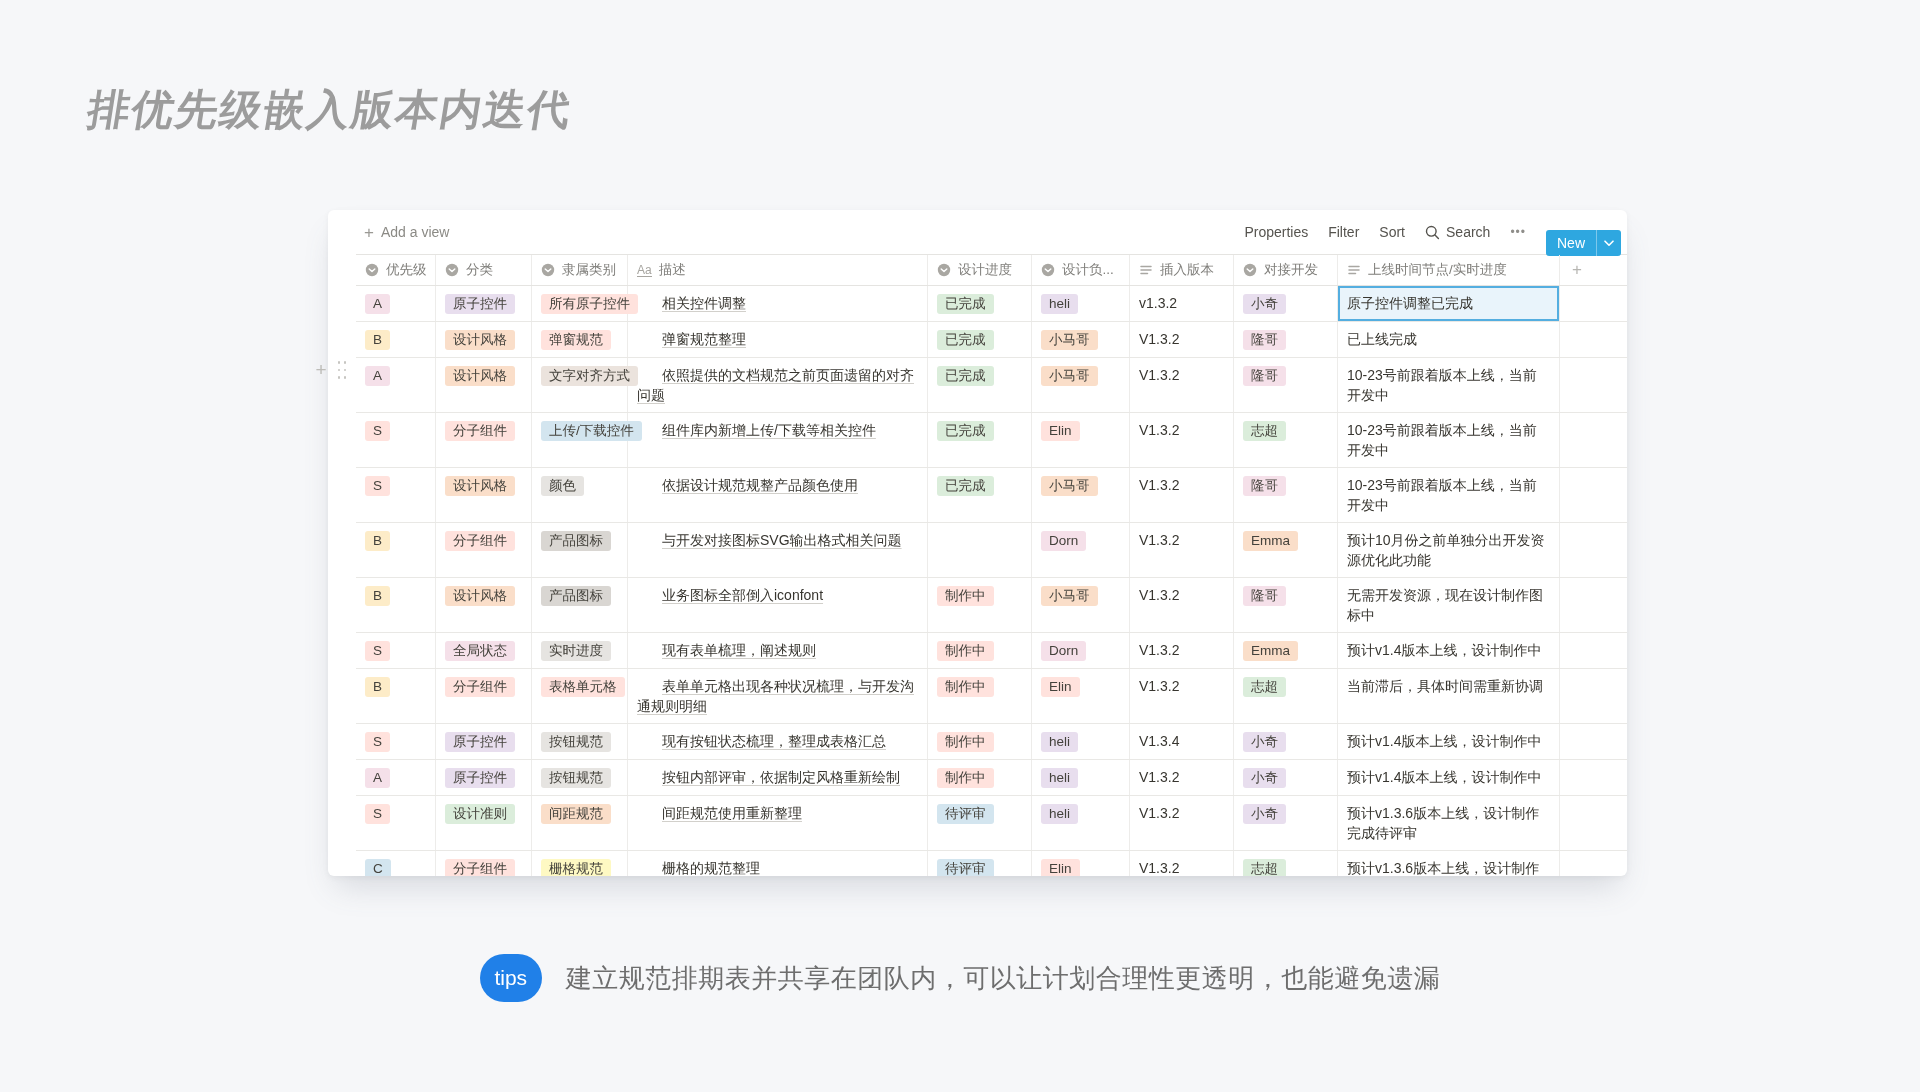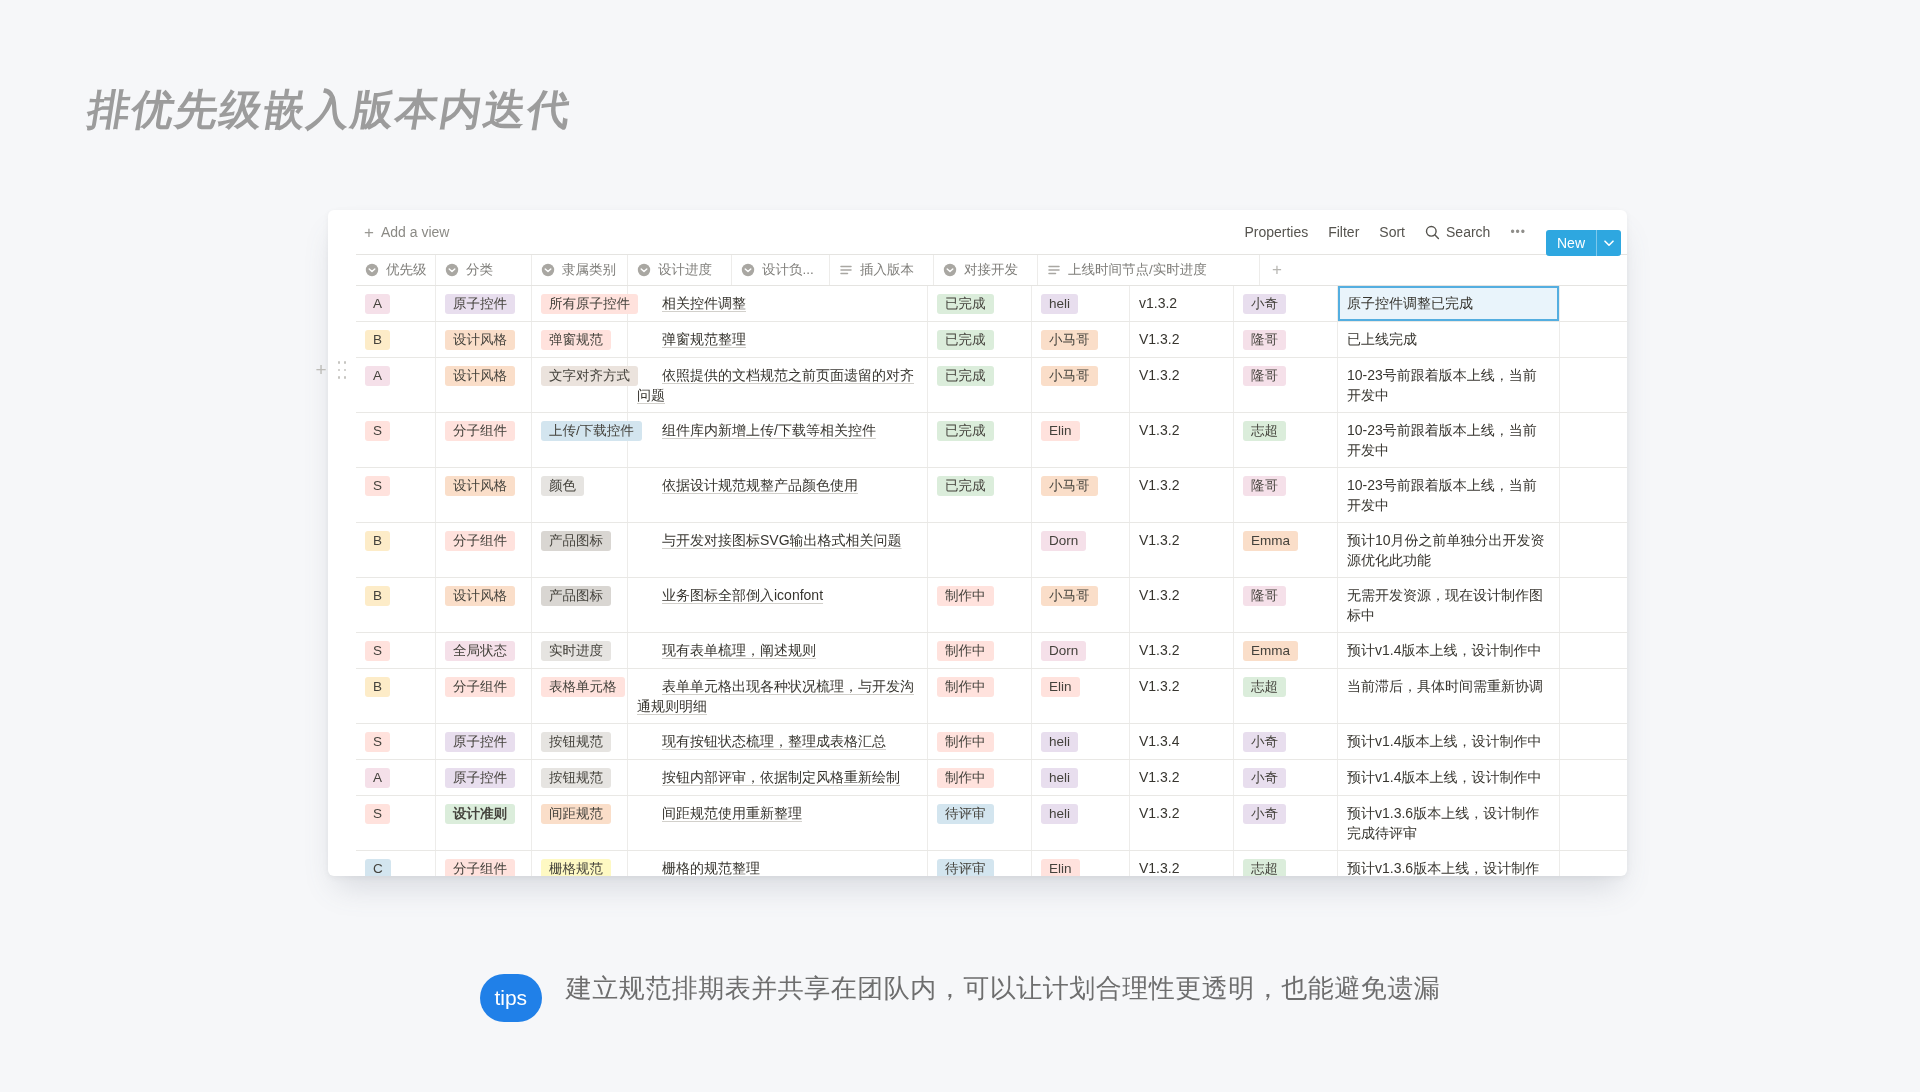--- a/index.html
+++ b/index.html
@@ -144,20 +144,26 @@
       </div>
       <div class="th" style="width: 96px;">
         <span style="display: flex;">
           <svg width="14" height="14" viewBox="0 0 14 14">
             <circle cx="7" cy="7" r="6.2" fill="#A9A7A2"></circle>
             <path d="M4.2 5.9l2.8 2.7 2.8-2.7" fill="none" stroke="#fff" stroke-width="1.4" stroke-linecap="round" stroke-linejoin="round"></path>
           </svg>
         </span>
         <span>隶属类别</span>
       </div>
+      <div class="th" style="width: 300px;">
+        <span style="display: flex;">
+          <span class="aa-glyph">Aa</span>
+        </span>
+        <span>描述</span>
+      </div>
       <div class="th" style="width: 104px;">
         <span style="display: flex;">
           <svg width="14" height="14" viewBox="0 0 14 14">
             <circle cx="7" cy="7" r="6.2" fill="#A9A7A2"></circle>
             <path d="M4.2 5.9l2.8 2.7 2.8-2.7" fill="none" stroke="#fff" stroke-width="1.4" stroke-linecap="round" stroke-linejoin="round"></path>
           </svg>
         </span>
         <span>设计进度</span>
       </div>
       <div class="th" style="width: 98px; text-align: right;">
@@ -332,21 +338,21 @@
         <div class="td" style="width: 300px;"><span class="title-text">按钮内部评审，依据制定风格重新绘制</span></div>
         <div class="td" style="width: 104px;"><span class="badge" style="background: rgb(255, 226, 221);">制作中</span></div>
         <div class="td" style="width: 98px;"><span class="badge" style="background: rgb(232, 222, 238);">heli</span></div>
         <div class="td" style="width: 104px;"><span>V1.3.2</span></div>
         <div class="td" style="width: 104px;"><span class="badge" style="background: rgb(232, 222, 238);">小奇</span></div>
         <div class="td" style="width: 222px;"><span>预计v1.4版本上线，设计制作中</span></div>
         <div class="td" style="flex: 1 1 0%;"></div>
       </div>
       <div class="tr">
         <div class="td" style="width: 80px;"><span class="badge" style="background: rgb(255, 226, 221);">S</span></div>
-        <div class="td" style="width: 96px; font-weight: bold;"><span class="badge" style="background: rgb(219, 237, 219);">设计准则</span></div>
+        <div class="td" style="width: 96px;"><span class="badge" style="background: rgb(219, 237, 219);">设计准则</span></div>
         <div class="td" style="width: 96px;"><span class="badge" style="background: rgb(250, 222, 201);">间距规范</span></div>
         <div class="td" style="width: 300px;"><span class="title-text">间距规范使用重新整理</span></div>
         <div class="td" style="width: 104px;"><span class="badge" style="background: rgb(211, 229, 239);">待评审</span></div>
         <div class="td" style="width: 98px;"><span class="badge" style="background: rgb(232, 222, 238);">heli</span></div>
         <div class="td" style="width: 104px;"><span>V1.3.2</span></div>
         <div class="td" style="width: 104px;"><span class="badge" style="background: rgb(232, 222, 238);">小奇</span></div>
         <div class="td" style="width: 222px;"><span>预计v1.3.6版本上线，设计制作完成待评审</span></div>
         <div class="td" style="flex: 1 1 0%;"></div>
       </div>
       <div class="tr">
@@ -368,15 +374,15 @@
 <div class="drag-handle">
   <i></i>
     <i></i>
     <i></i>
     <i></i>
     <i></i>
     <i></i>
 </div>
 
 <div class="tips-row">
-  <div class="tips-pill" id="tips-pill" style="background: rgb(32, 128, 232); margin-top: 20px;">tips</div>
+  <div class="tips-pill" id="tips-pill" style="background: rgb(32, 128, 232);">tips</div>
   <div class="tips-text">建立规范排期表并共享在团队内，可以让计划合理性更透明，也能避免遗漏</div>
 </div>
 
 </body></html>

